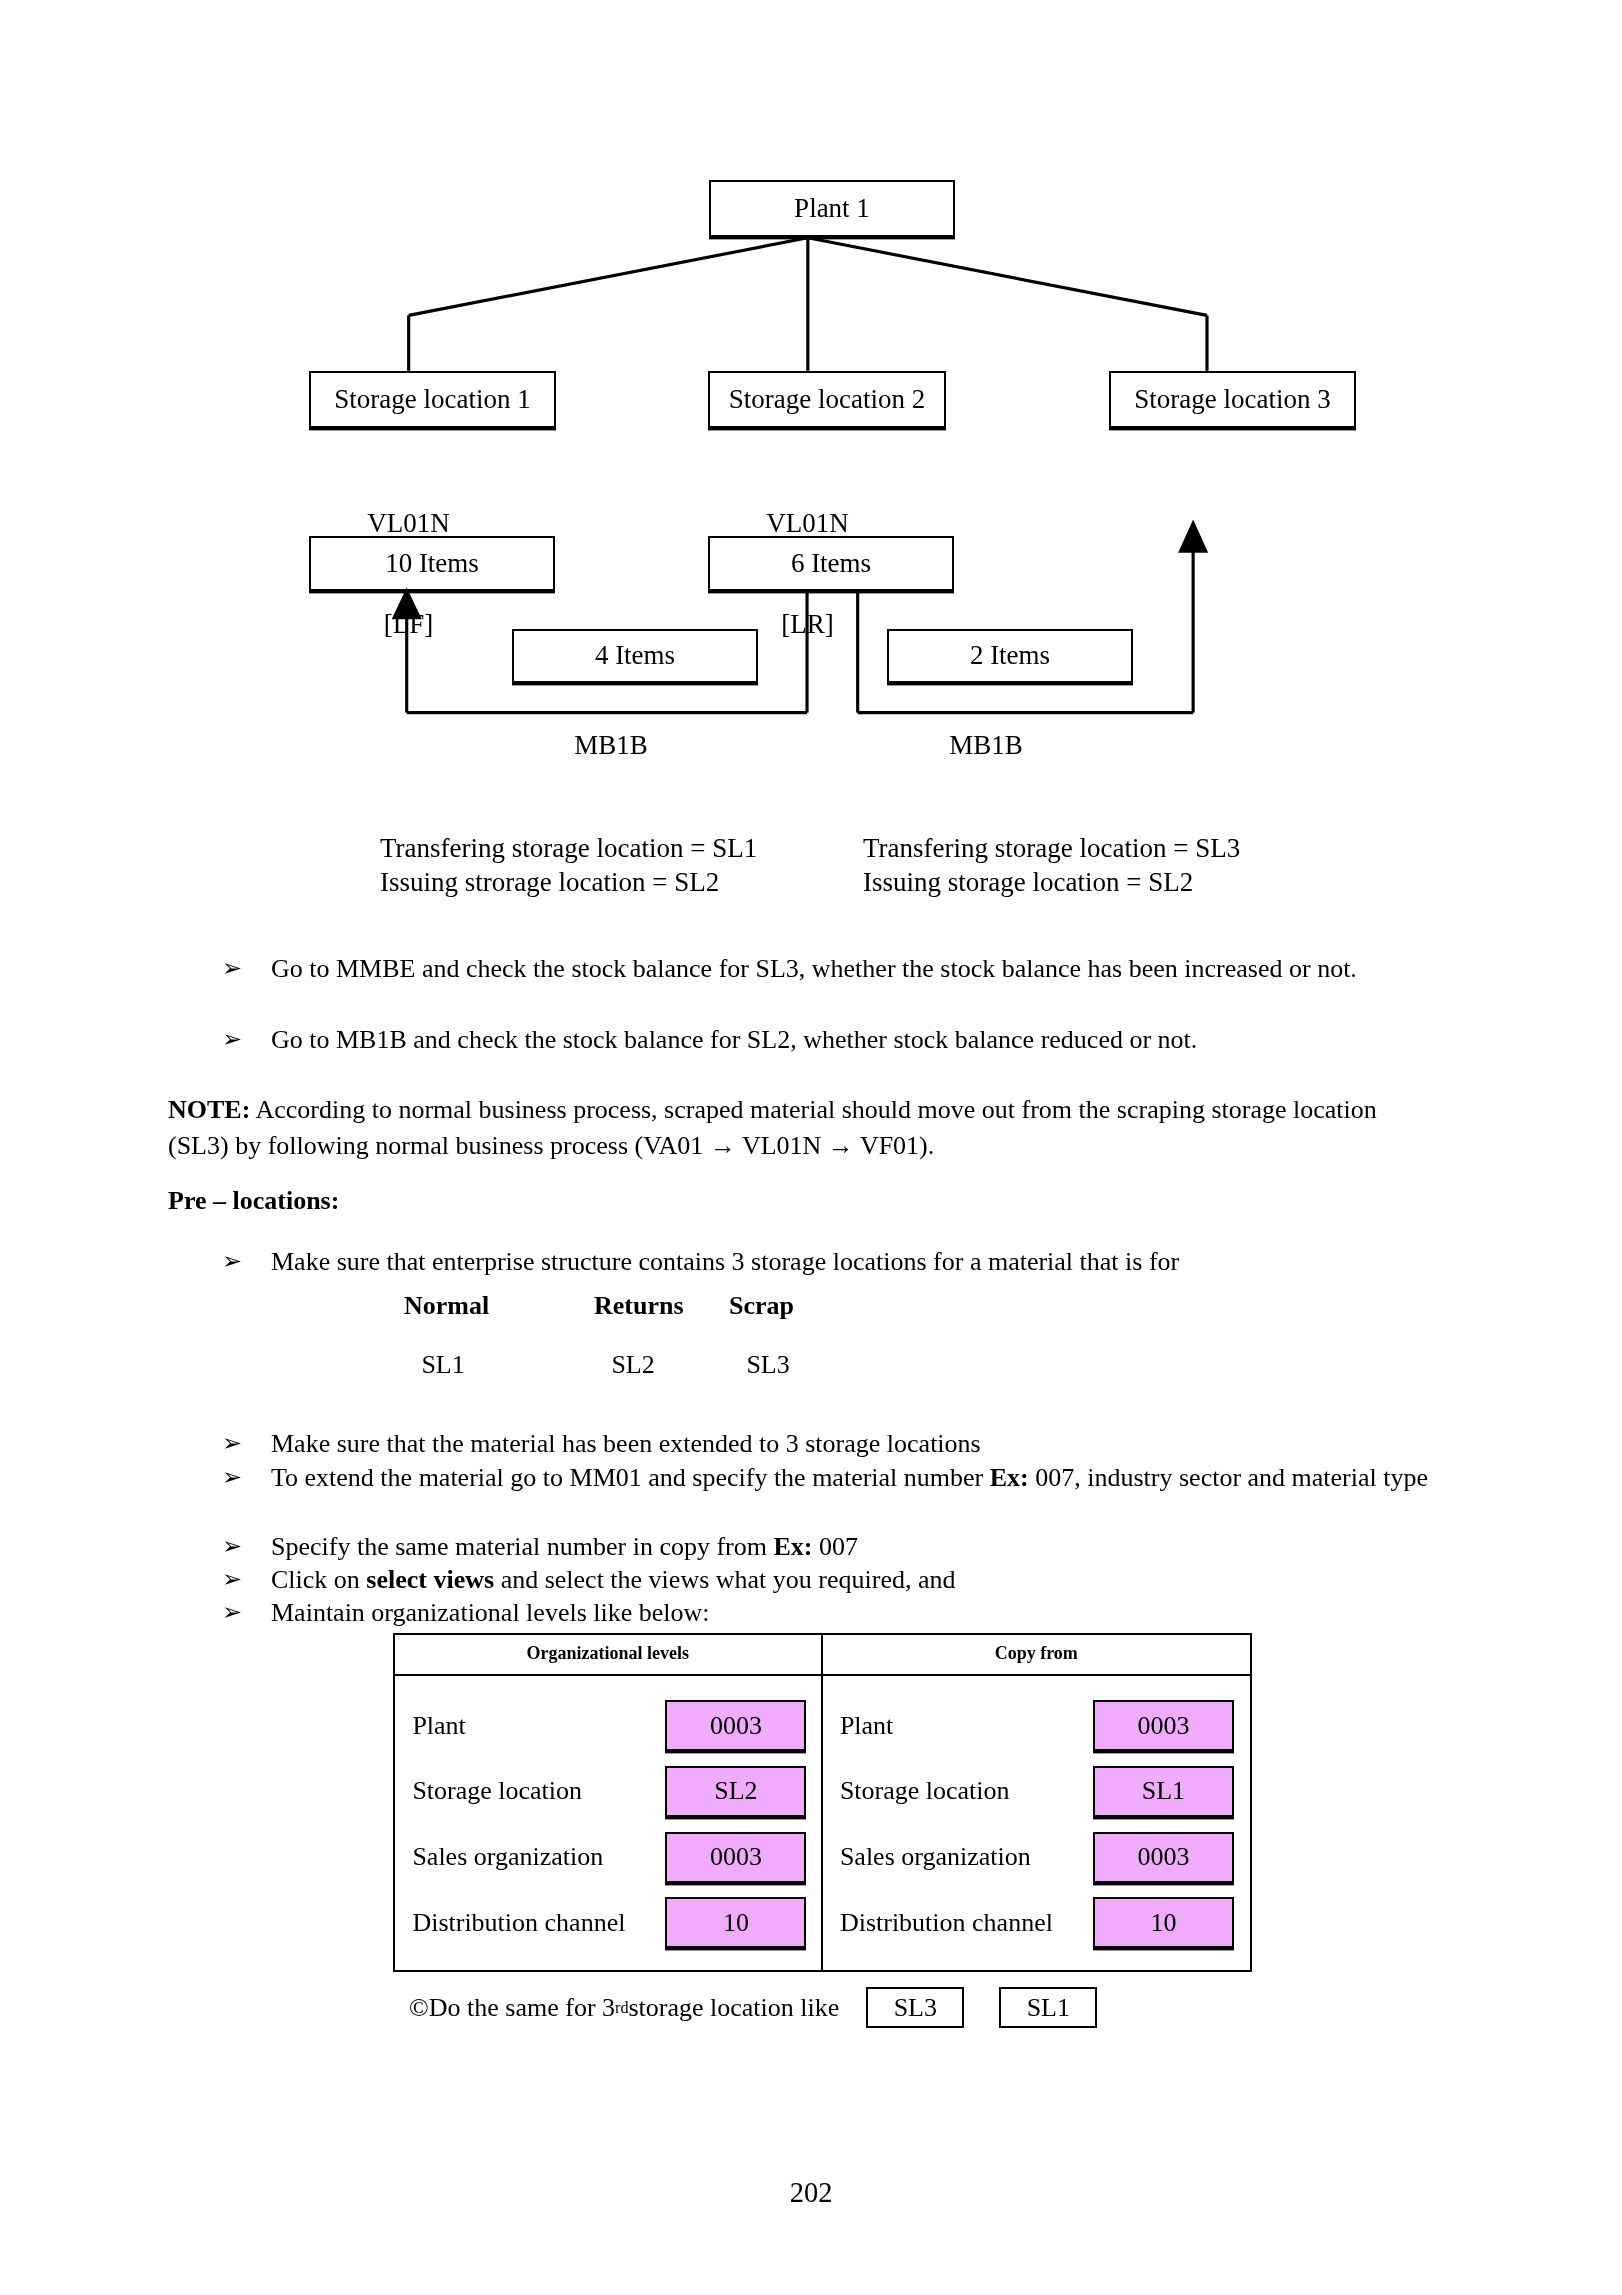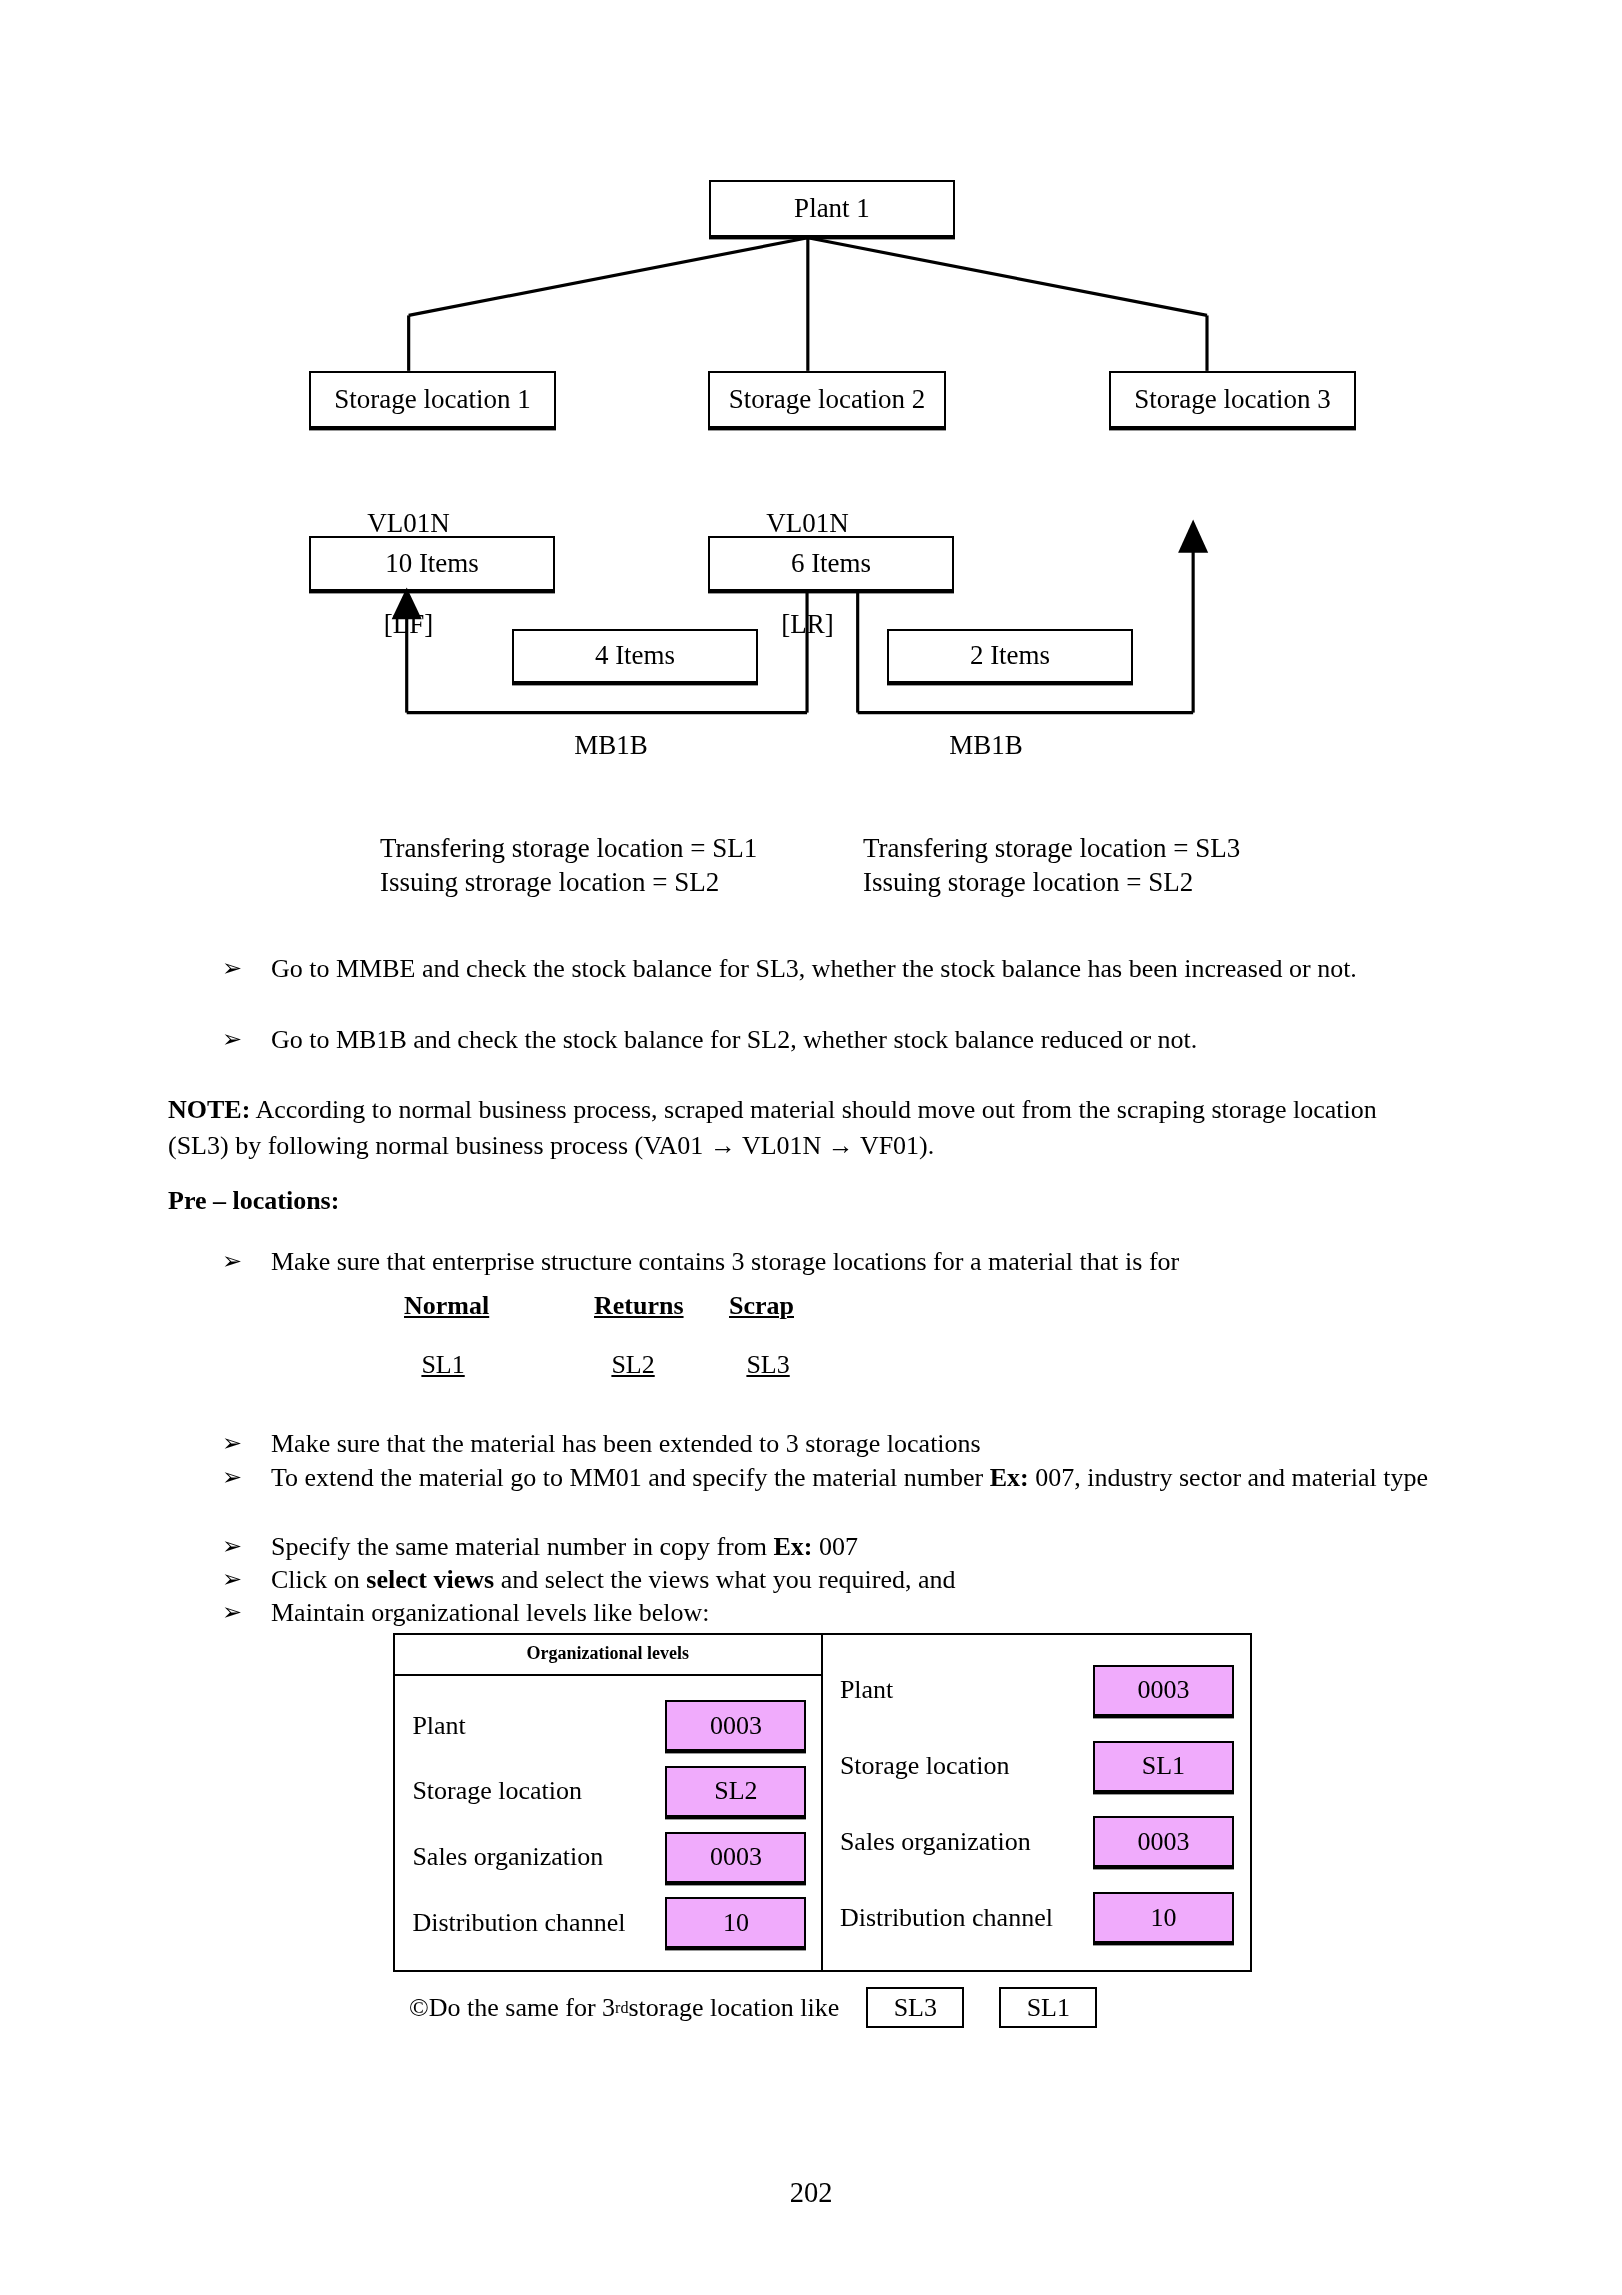--- a/index.html
+++ b/index.html
@@ -273,21 +273,21 @@
     <span>VF01).</span>
   </div>
 
   <div class="para bold" style="left:168px; top:1183px;">Pre – locations:</div>
 
   <div class="bullet-row" style="left:222px; top:1244px; width:1236px;">
     <span class="bullet-mark">➢</span>
     <span class="bullet-text">Make sure that enterprise structure contains 3 storage locations for a material that is for</span>
   </div>
 
-  <div class="colgrid" style="left:404px; top:1291px; width:491px;text-decoration:underline;">
+  <div class="colgrid" style="left:404px; top:1291px; width:491px;">
     <div class="row" style="margin-bottom:28.5px;">
       <span class="cell bold" style="width:190px;">Normal</span>
       <span class="cell bold" style="width:135px;">Returns</span>
       <span class="cell bold" style="width:135px;">Scrap</span>
     </div>
     <div class="row" style="padding-left:17.4px;">
       <span class="cell" style="width:190px;">SL1</span>
       <span class="cell" style="width:135px;">SL2</span>
       <span class="cell" style="width:135px;">SL3</span>
     </div>
@@ -342,20 +342,21 @@
           <span class="orgfield">0003</span>
         </div>
         <div class="orgrow">
           <span class="orglabel">Distribution channel</span>
           <span class="orgfield">10</span>
         </div>
       </div>
     </div>
 
     <div class="orghalf">
+      <div class="orghead">Copy from</div>
       <div class="orgbody">
         <div class="orgrow">
           <span class="orglabel">Plant</span>
           <span class="orgfield">0003</span>
         </div>
         <div class="orgrow">
           <span class="orglabel">Storage location</span>
           <span class="orgfield">SL1</span>
         </div>
         <div class="orgrow">

